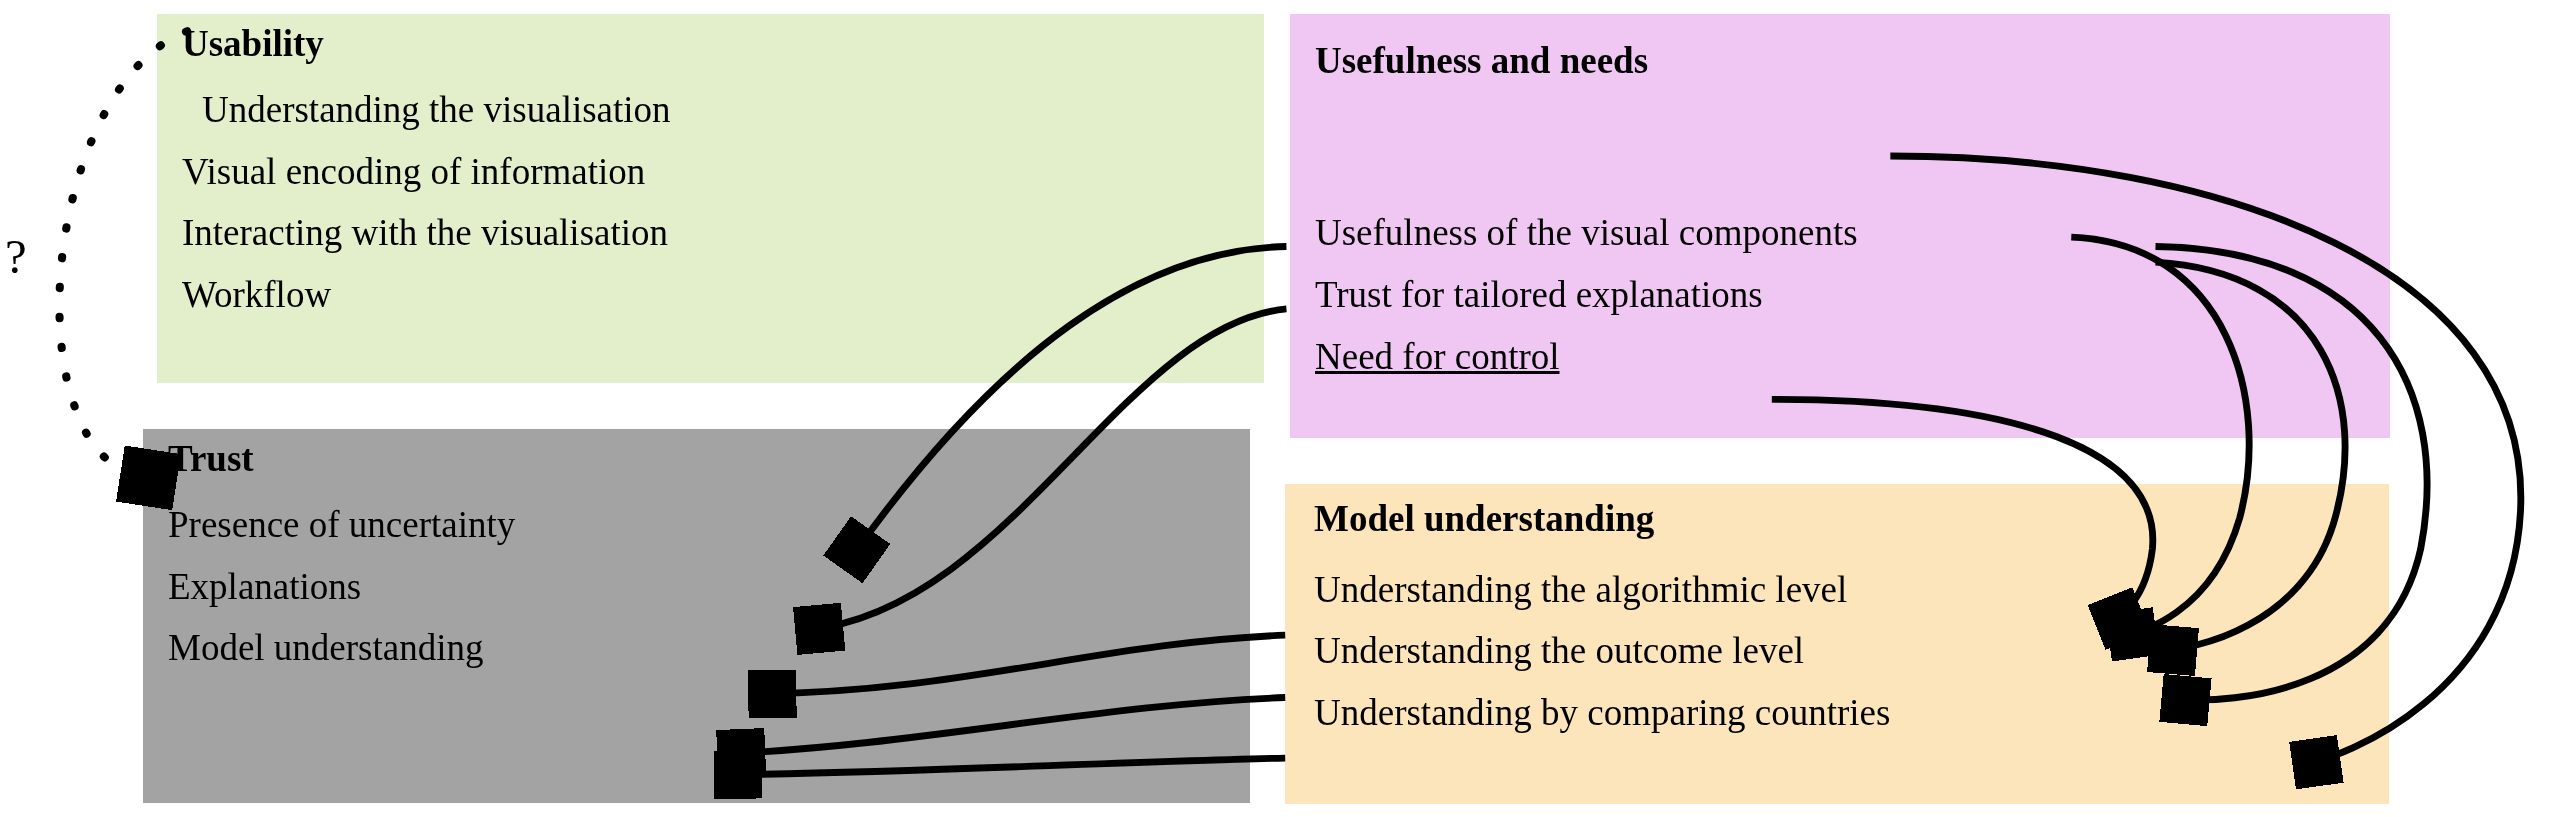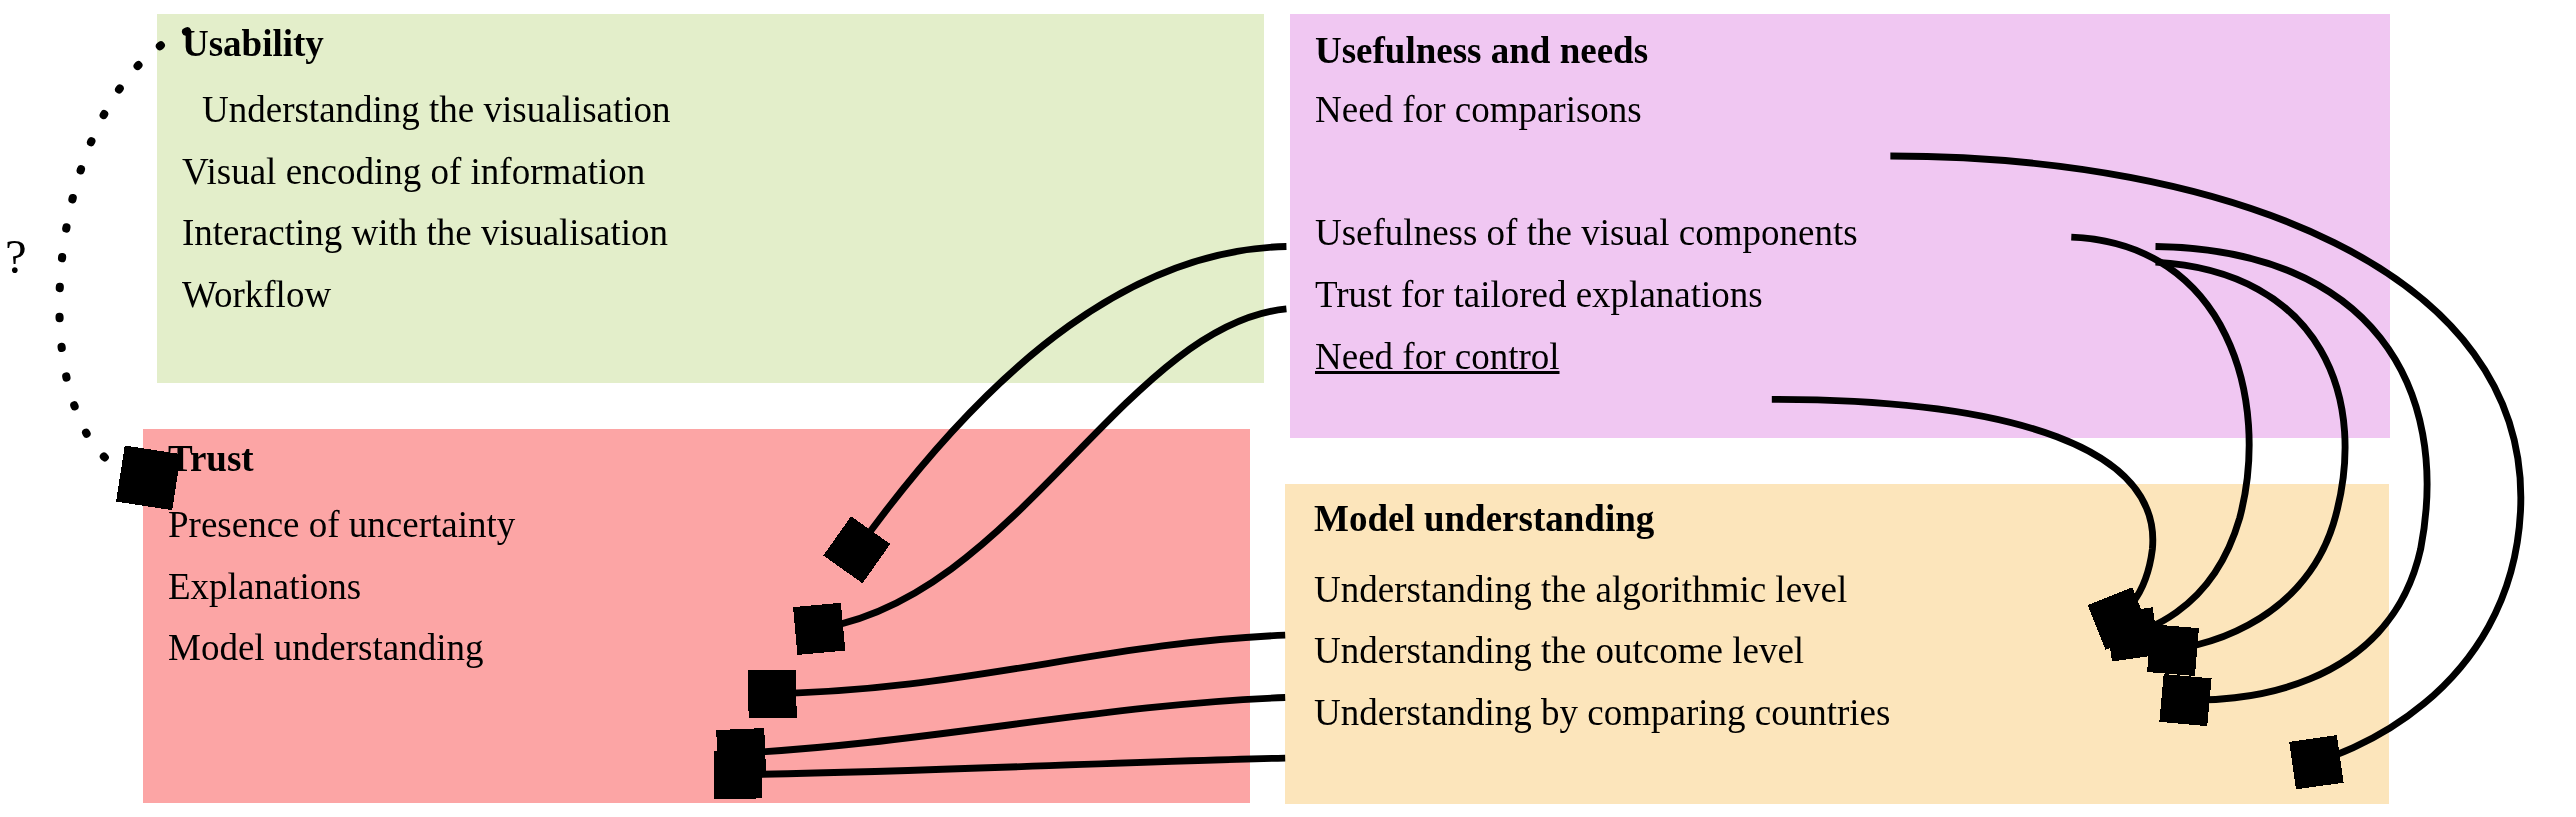--- a/index.html
+++ b/index.html
@@ -34,30 +34,29 @@
   <div id="qmark">?</div>
 
   <div class="panel" id="panel-usability" style="background:#e3eeca;">
     <div class="ptitle" style="left:25px; top:11.2px;">Usability</div>
     <div class="pitem" style="left:25px; top:77px;margin-left:20px;">Understanding the visualisation</div>
     <div class="pitem" style="left:25px; top:139px;">Visual encoding of information</div>
     <div class="pitem" style="left:25px; top:200px;">Interacting with the visualisation</div>
     <div class="pitem" style="left:25px; top:262px;">Workflow</div>
   </div>
 
-  <div class="panel" id="panel-trust" style="background:#fca5a5;">
+  <div class="panel" id="panel-trust" style="background:#a3a3a3;">
     <div class="ptitle" style="left:25px; top:11.2px;">Trust</div>
     <div class="pitem" style="left:25px; top:77px;">Presence of uncertainty</div>
     <div class="pitem" style="left:25px; top:139px;">Explanations</div>
     <div class="pitem" style="left:25px; top:200px;">Model understanding</div>
   </div>
 
   <div class="panel" id="panel-usefulness" style="background:#f0c7f2;">
-    <div class="ptitle" style="left:25px; top:18px;">Usefulness and needs</div>
-    <div class="pitem" style="left:25px; top:77px;">Need for comparisons</div>
+    <div class="ptitle" style="left:25px; top:28px;">Usefulness and needs</div>
     <div class="pitem" style="left:25px; top:200px;">Usefulness of the visual components</div>
     <div class="pitem" style="left:25px; top:262px;">Trust for tailored explanations</div>
     <div class="pitem" style="left:25px; top:324px;text-decoration:underline;">Need for control</div>
   </div>
 
   <div class="panel" id="panel-model" style="background:#fce5bb;">
     <div class="ptitle" style="left:29px; top:15.6px;">Model understanding</div>
     <div class="pitem" style="left:29px; top:87px;">Understanding the algorithmic level</div>
     <div class="pitem" style="left:29px; top:148px;">Understanding the outcome level</div>
     <div class="pitem" style="left:29px; top:210px;">Understanding by comparing countries</div>

